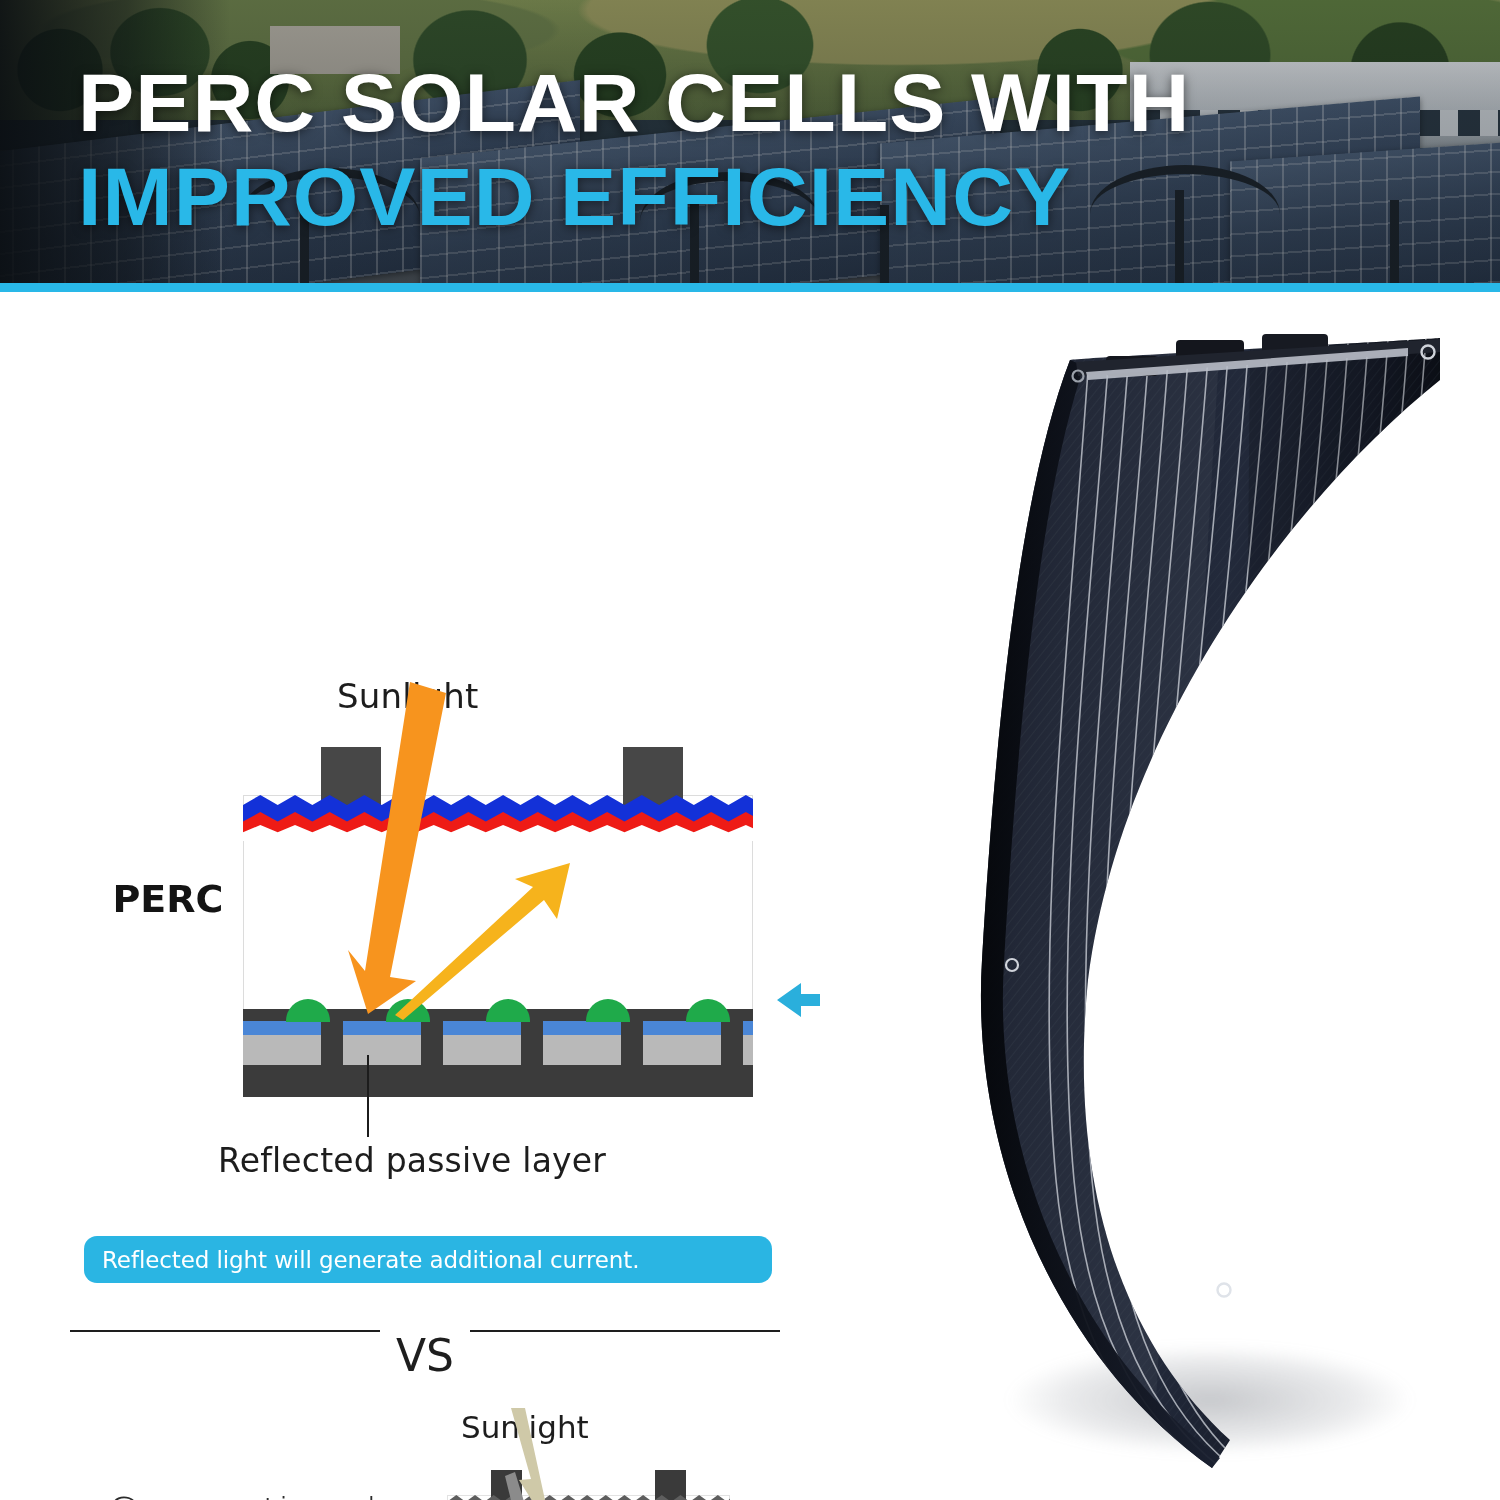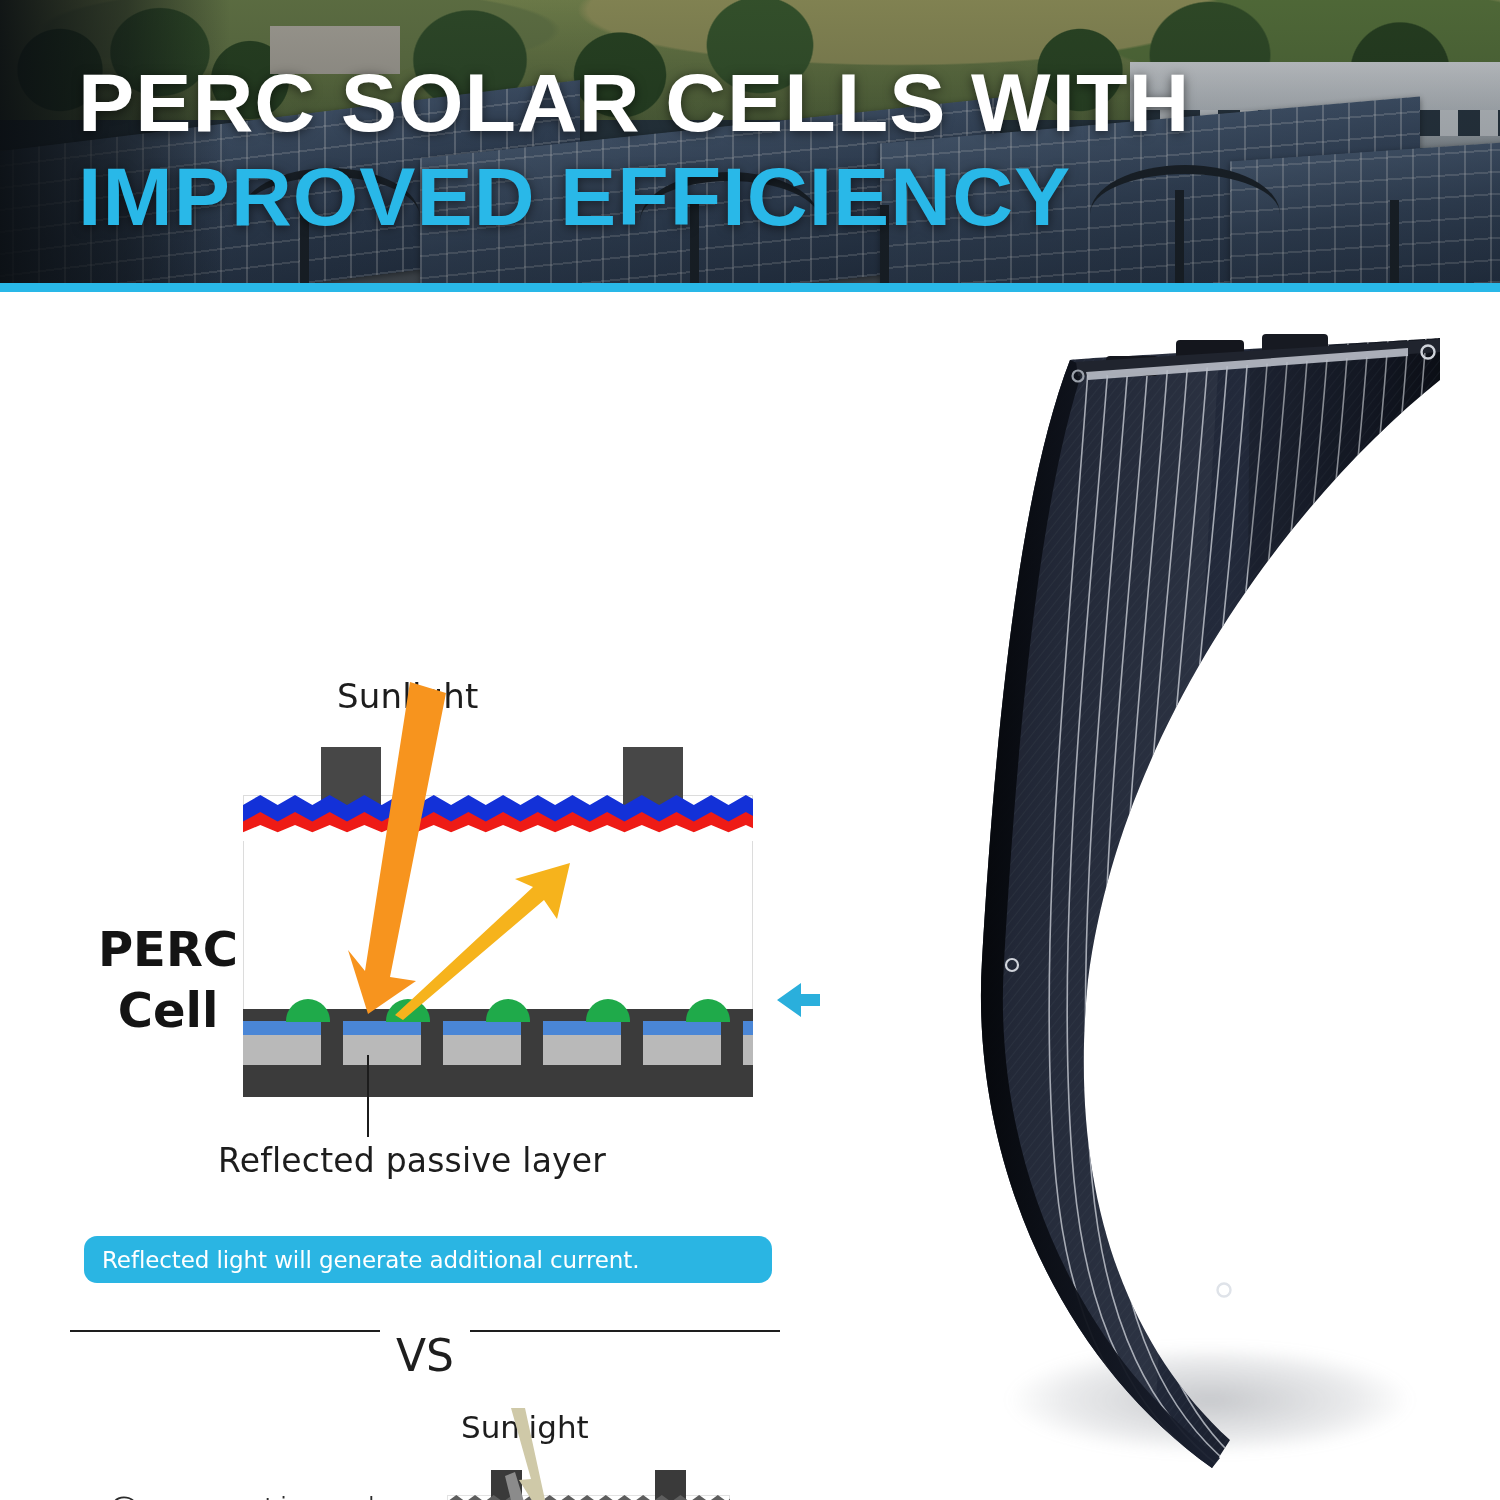--- a/index.html
+++ b/index.html
@@ -70,22 +70,22 @@
   .t-cyan{color:#29b8e8;margin-top:15px;}
   .hero-rule{position:absolute;left:0;top:283px;width:1500px;height:9px;background:#29b8e8;z-index:7;}
 
   
   .left{position:absolute;left:0;top:292px;width:830px;height:1208px;}
 
   .lbl-sunlight-1{position:absolute;left:337px;top:384px;font-size:34px;color:#1d1d1d;
     font-family:"DejaVu Sans", sans-serif;font-weight:400;letter-spacing:.2px;}
 
   .perc-title{position:absolute;left:68px;top:583px;width:200px;text-align:center;
-    font-size:48px;font-weight:700;color:#141414;line-height:1.28;
-    font-family:"DejaVu Sans", sans-serif;margin-top:44px;}
+    font-size:38px;font-weight:700;color:#141414;line-height:1.28;
+    font-family:"DejaVu Sans", sans-serif;}
 
   
   .perc-dia{position:absolute;left:243px;top:455px;width:510px;height:350px;}
   .perc-body{position:absolute;left:0;top:48px;width:510px;height:302px;background:#ffffff;
     border:1px solid #dcdcdc;box-sizing:border-box;}
   .zigwrap{position:absolute;left:0;top:48px;width:510px;height:46px;overflow:hidden;}
   .zig-blue{position:absolute;left:0;top:0;width:510px;height:30px;
     background:#1331d8;
     clip-path:polygon(0% 33%,3.4% 0%,6.8% 33%,10.2% 0%,13.6% 33%,17% 0%,20.4% 33%,23.8% 0%,27.2% 33%,30.6% 0%,34% 33%,37.4% 0%,40.8% 33%,44.2% 0%,47.6% 33%,51% 0%,54.4% 33%,57.8% 0%,61.2% 33%,64.6% 0%,68% 33%,71.4% 0%,74.8% 33%,78.2% 0%,81.6% 33%,85% 0%,88.4% 33%,91.8% 0%,95.2% 33%,98.6% 0%,100% 13%,100% 100%,0% 100%);}
   .zig-red{position:absolute;left:0;top:17px;width:510px;height:25px;
@@ -181,21 +181,20 @@
       <div class="t-line t-white">PERC SOLAR CELLS WITH</div>
       <div class="t-line t-cyan">IMPROVED EFFICIENCY</div>
     </div>
   </div>
   <div class="hero-rule"></div>
 
   <div class="left">
 
     <div class="perc-title">
       <div>PERC</div>
-      <div>Cell</div>
     </div>
 
     <div class="lbl-sunlight-1">Sunlight</div>
 
     <div class="perc-dia">
       <div class="perc-body"></div>
 
       <div class="contact c1"></div>
       <div class="contact c2"></div>
 

